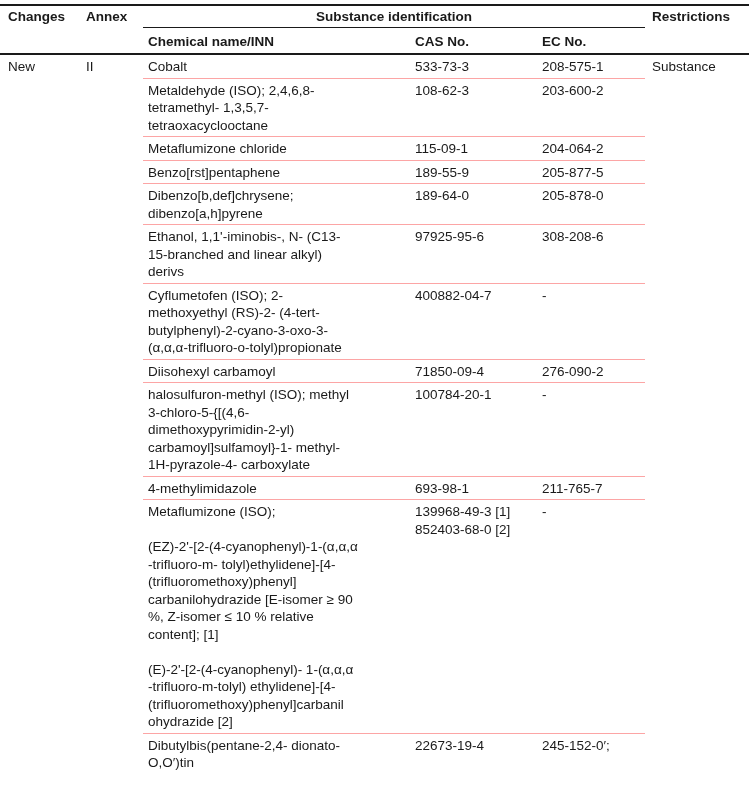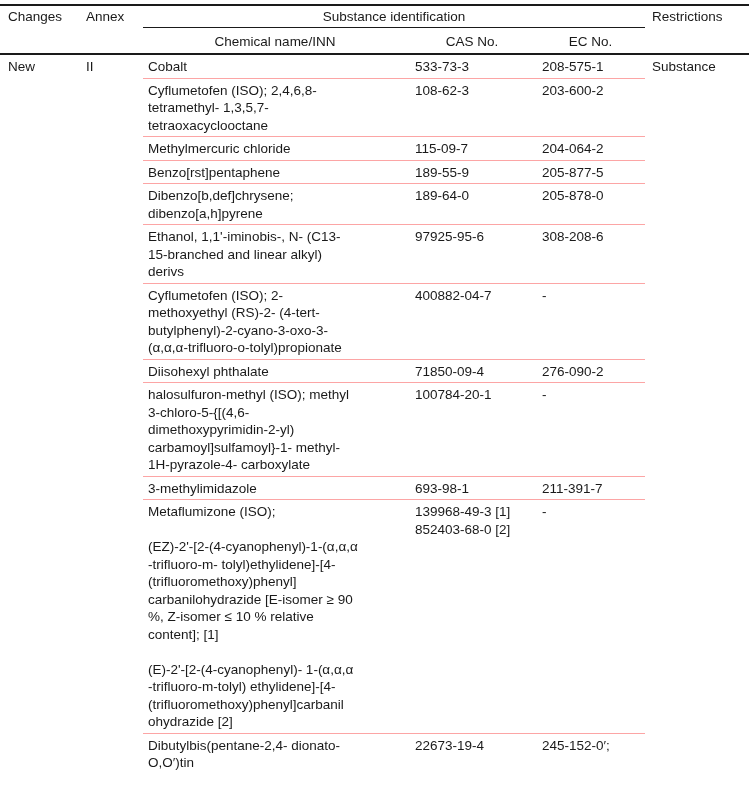--- a/index.html
+++ b/index.html
@@ -27,37 +27,36 @@
   col.c5 { width: 110px; }
   col.c6 { width: 104px; }
 
   th, td {
     vertical-align: top;
     text-align: left;
     font-size: 13.5px;
     line-height: 17.5px;
     padding: 3px 6px 2px 6px;
   }
-  th { font-weight: 400; }
+  th { font-weight: 700; }
 
   
   thead th { border-top: 2px solid #1a1a1a; }
   thead th.rule-bottom { border-bottom: 2px solid #1a1a1a; }
   thead th.substance-span {
     text-align: center;
     border-bottom: 1.5px solid #1a1a1a;
     padding-top: 2px;
     padding-bottom: 1px;
   }
   thead tr.header-row-1 th { padding-top: 2px; padding-bottom: 1px; }
   thead tr.header-row-2 th {
     border-top: none;
     padding-top: 5px;
     padding-bottom: 3px;
-    text-align: center;
   }
 
   
   .pad-c1 { padding-left: 8px; }
   .pad-c2 { padding-left: 6px; }
   .pad-c3 { padding-left: 5px; }
   .pad-c4 { padding-left: 7px; }
   .pad-c5 { padding-left: 7px; }
   .pad-c6 { padding-left: 7px; }
 
@@ -98,32 +97,32 @@
       <td class="pad-c1">New</td>
       <td class="pad-c2">II</td>
       <td class="sub pad-c3">Cobalt</td>
       <td class="sub pad-c4">533-73-3</td>
       <td class="sub pad-c5">208-575-1</td>
       <td class="pad-c6">Substance</td>
     </tr>
     <tr>
       <td class="pad-c1"></td>
       <td class="pad-c2"></td>
-      <td class="sub pad-c3">Cyflumetofen (ISO); 2,4,6,8-
+      <td class="sub pad-c3">Metaldehyde (ISO); 2,4,6,8-
 tetramethyl- 1,3,5,7-
 tetraoxacyclooctane</td>
       <td class="sub pad-c4">108-62-3</td>
       <td class="sub pad-c5">203-600-2</td>
       <td class="pad-c6"></td>
     </tr>
     <tr>
       <td class="pad-c1"></td>
       <td class="pad-c2"></td>
-      <td class="sub pad-c3">Methylmercuric chloride</td>
-      <td class="sub pad-c4">115-09-7</td>
+      <td class="sub pad-c3">Metaflumizone chloride</td>
+      <td class="sub pad-c4">115-09-1</td>
       <td class="sub pad-c5">204-064-2</td>
       <td class="pad-c6"></td>
     </tr>
     <tr>
       <td class="pad-c1"></td>
       <td class="pad-c2"></td>
       <td class="sub pad-c3">Benzo[rst]pentaphene</td>
       <td class="sub pad-c4">189-55-9</td>
       <td class="sub pad-c5">205-877-5</td>
       <td class="pad-c6"></td>
@@ -154,43 +153,43 @@
 methoxyethyl (RS)-2- (4-tert-
 butylphenyl)-2-cyano-3-oxo-3-
 (α,α,α-trifluoro-o-tolyl)propionate</td>
       <td class="sub pad-c4">400882-04-7</td>
       <td class="sub pad-c5">-</td>
       <td class="pad-c6"></td>
     </tr>
     <tr>
       <td class="pad-c1"></td>
       <td class="pad-c2"></td>
-      <td class="sub pad-c3">Diisohexyl phthalate</td>
+      <td class="sub pad-c3">Diisohexyl carbamoyl</td>
       <td class="sub pad-c4">71850-09-4</td>
       <td class="sub pad-c5">276-090-2</td>
       <td class="pad-c6"></td>
     </tr>
     <tr>
       <td class="pad-c1"></td>
       <td class="pad-c2"></td>
       <td class="sub pad-c3">halosulfuron-methyl (ISO); methyl
 3-chloro-5-{[(4,6-
 dimethoxypyrimidin-2-yl)
 carbamoyl]sulfamoyl}-1- methyl-
 1H-pyrazole-4- carboxylate</td>
       <td class="sub pad-c4">100784-20-1</td>
       <td class="sub pad-c5">-</td>
       <td class="pad-c6"></td>
     </tr>
     <tr>
       <td class="pad-c1"></td>
       <td class="pad-c2"></td>
-      <td class="sub pad-c3">3-methylimidazole</td>
+      <td class="sub pad-c3">4-methylimidazole</td>
       <td class="sub pad-c4">693-98-1</td>
-      <td class="sub pad-c5">211-391-7</td>
+      <td class="sub pad-c5">211-765-7</td>
       <td class="pad-c6"></td>
     </tr>
     <tr>
       <td class="pad-c1"></td>
       <td class="pad-c2"></td>
       <td class="sub pad-c3">Metaflumizone (ISO);
 
 (EZ)-2'-[2-(4-cyanophenyl)-1-(α,α,α
 -trifluoro-m- tolyl)ethylidene]-[4-
 (trifluoromethoxy)phenyl]

